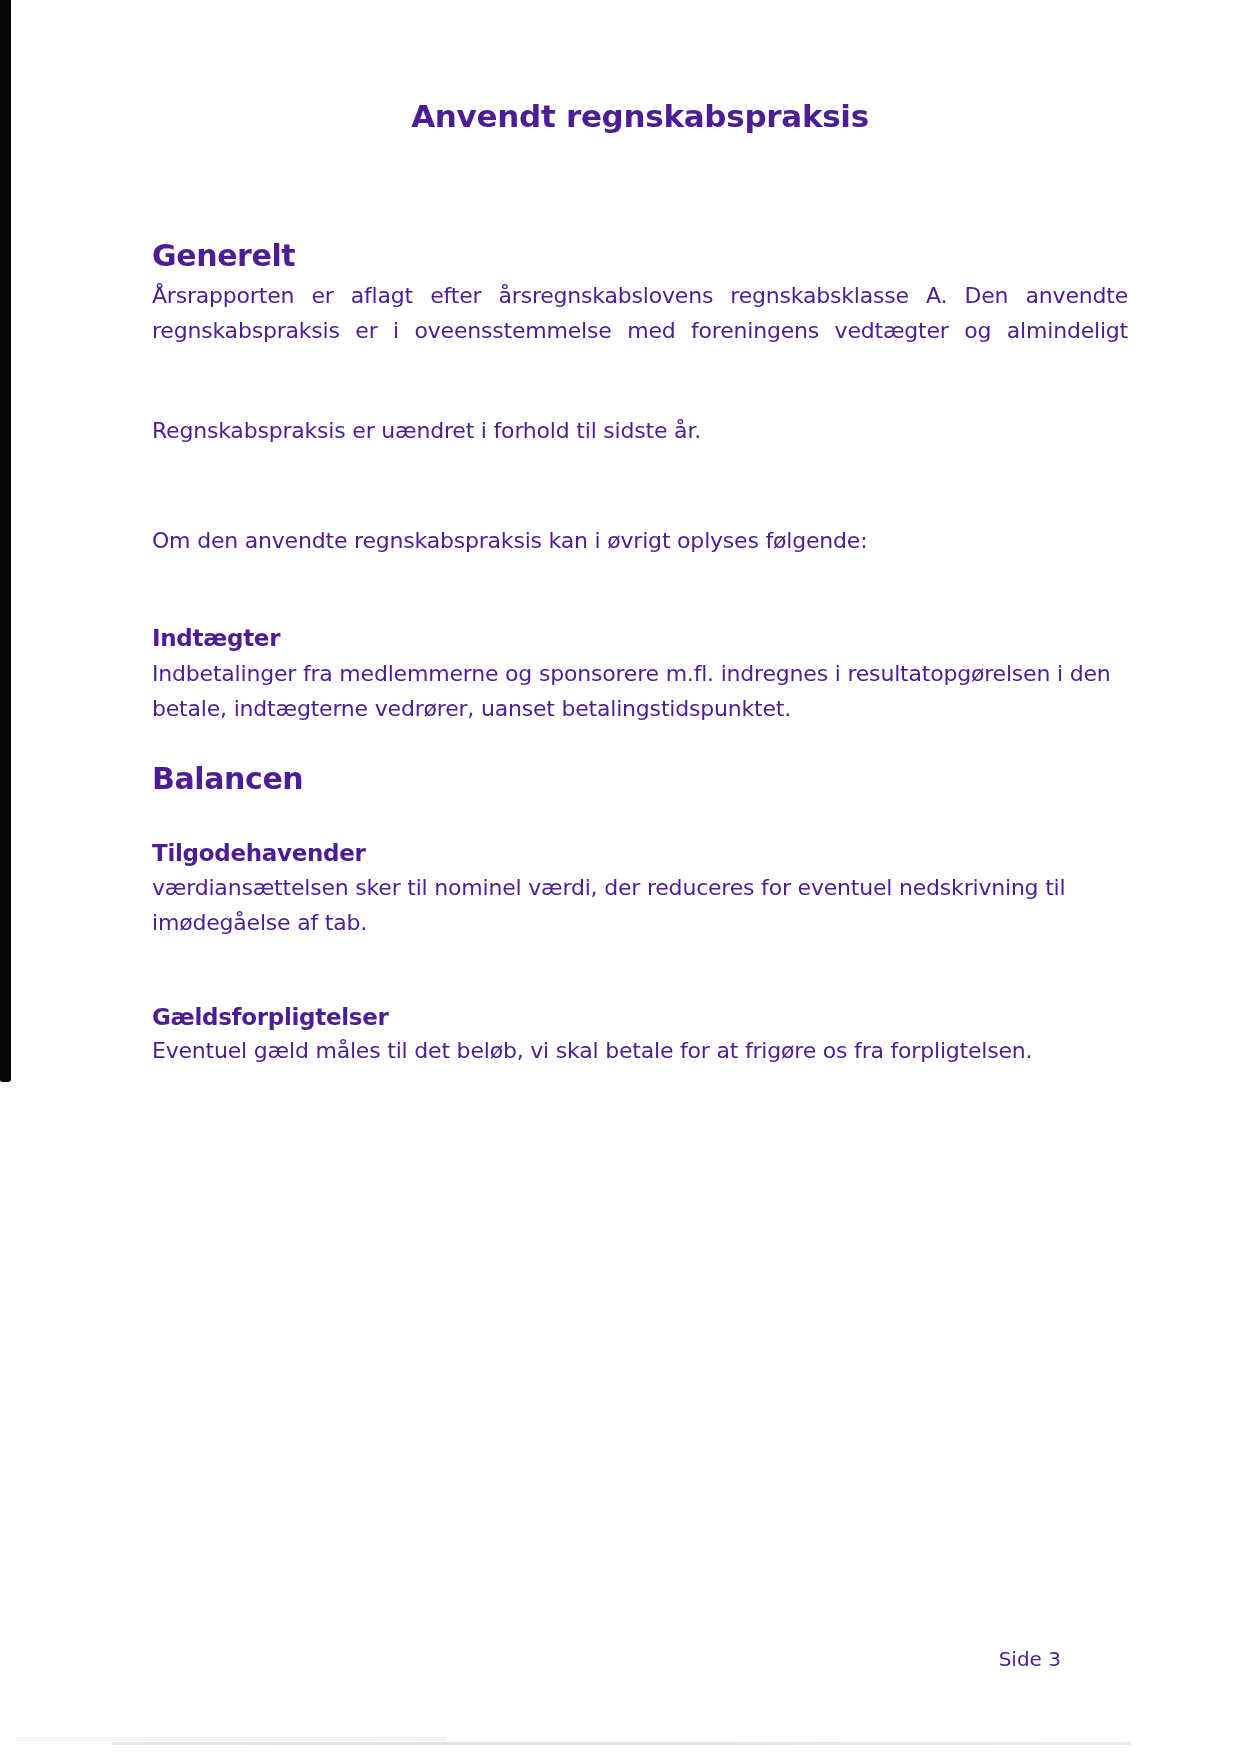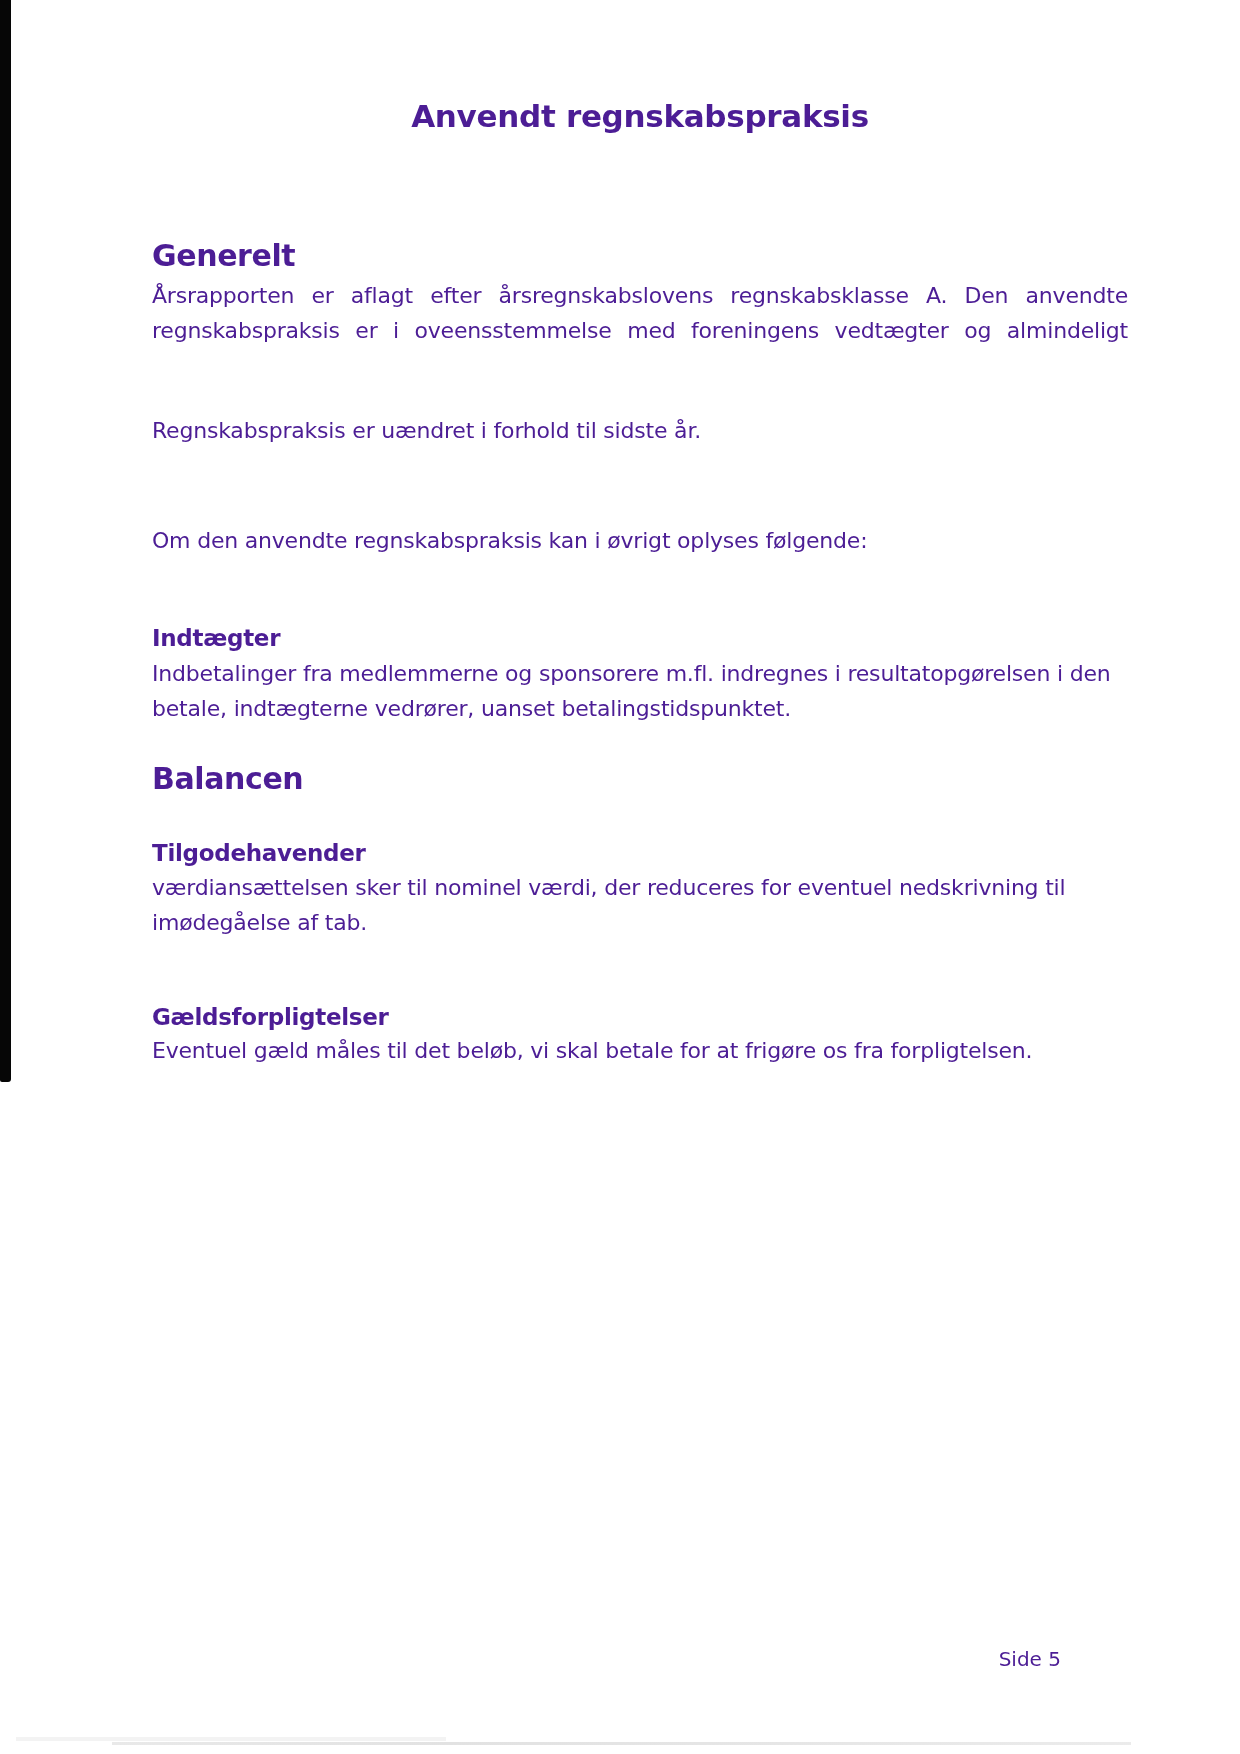--- a/index.html
+++ b/index.html
@@ -133,15 +133,15 @@
     <span class="line">værdiansættelsen sker til nominel værdi, der reduceres for eventuel nedskrivning til</span>
     <span class="line">imødegåelse af tab.</span>
   </div>
 
   <div class="h2 h2-gaeld">Gældsforpligtelser</div>
 
   <div class="para para-6">
     <span class="line">Eventuel gæld måles til det beløb, vi skal betale for at frigøre os fra forpligtelsen.</span>
   </div>
 
-  <div class="footer-page">Side 5</div>
+  <div class="footer-page">Side 3</div>
 
 </div>
 
 </body></html>

